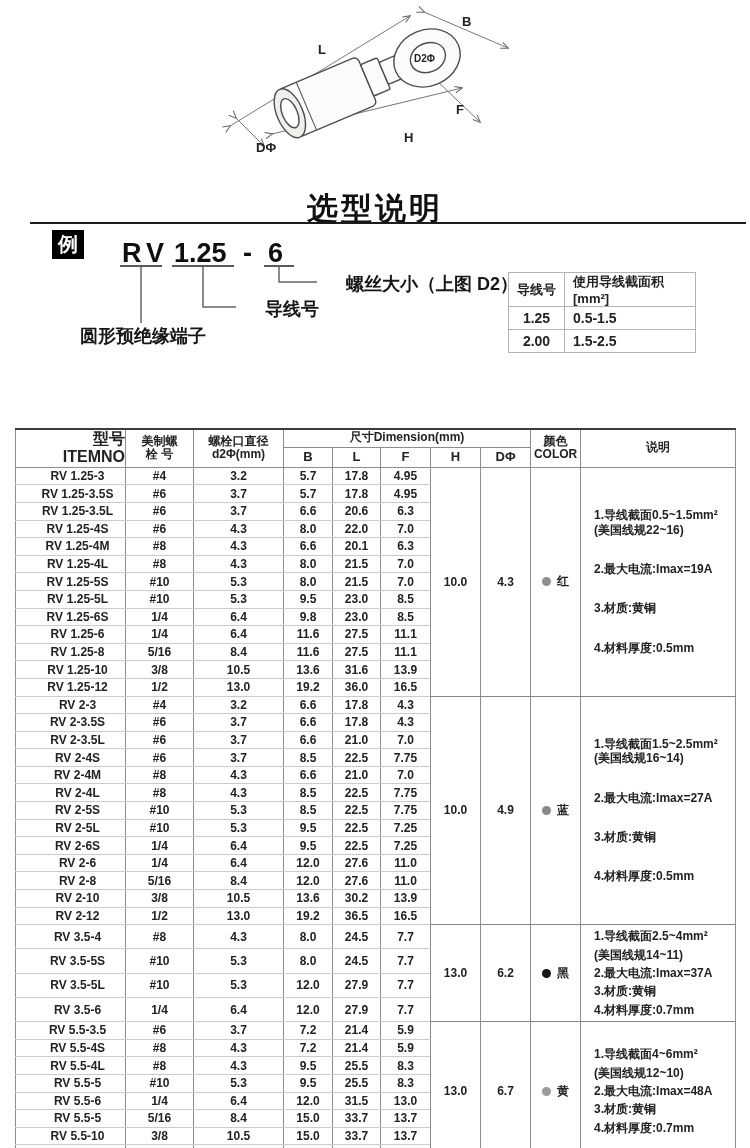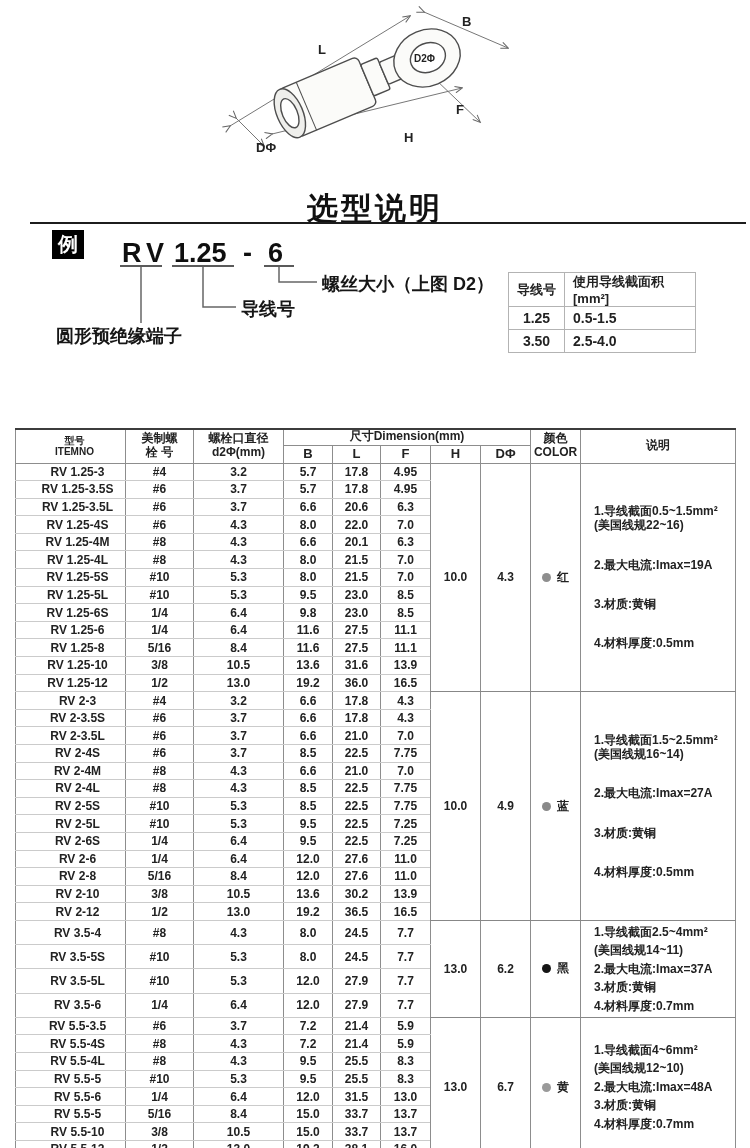--- a/index.html
+++ b/index.html
@@ -22,21 +22,21 @@
   .ex-tag { position:absolute; left:52px; top:4px; width:32px; height:29px; background:#000;
             color:#fff; font-size:20px; font-weight:700; text-align:center; line-height:29px; }
   .ex-code span { position:absolute; top:12px; font-size:27px; font-weight:800; color:#0f0f0f; }
   .ex-rv   { left:122px; letter-spacing:5px; }
   .ex-wire { left:174px; }
   .ex-dash { left:243px; }
   .ex-screw{ left:268px; }
   .ex-underline { position:absolute; top:39px; height:2px; background:#5a5a5a; }
   .u1 { left:120px; width:42px; } .u2 { left:172px; width:62px; } .u3 { left:264px; width:30px; }
   .ex-lines { position:absolute; left:0; top:0; }
-  .ex-callout { position:absolute; font-size:18px; font-weight:700; color:#161616; white-space:nowrap; }
+  .ex-callout { position:absolute; font-size:18px; font-weight:700; color:#161616; white-space:nowrap;margin-left:24px; }
   .co-screw { left:322px; top:46px; }
   .co-wire  { left:241px; top:71px; }
   .co-type  { left:56px;  top:98px; }
 
   
   .wire-table { position:absolute; left:508px; top:272px; border-collapse:collapse;
                 font:700 13px "Liberation Sans", sans-serif; color:#222; }
   .wire-table th, .wire-table td { border:1px solid #b3b3b3; }
   .wire-table th { height:26px; font-size:13px; }
   .wire-table td { height:23px; font-size:14px; }
@@ -44,21 +44,21 @@
   .wt-c2 { width:131px; text-align:left; padding-left:8px; }
 
   
   .mt-wrap { position:absolute; left:15px; top:428px; }
   table.mt { border-collapse:collapse; table-layout:fixed; width:720px;
              font:700 12px "Liberation Sans", sans-serif; color:#222;
              border-top:2px solid #3c3c3c; border-bottom:4px solid #141414; }
   .mt th { border:1px solid #8d8d8d; font-weight:700; white-space:pre-line; line-height:1.15; }
   .mt thead .th-top { height:16px; }
   .mt thead .th-bot th { height:18px; font-size:13px; }
-  .mt th.h-item { text-align:center; padding-left:8px; font-size:10px; }
+  .mt th.h-item { text-align:right; padding-left:8px; font-size:16px; }
   .mt th.h-two { font-size:12px; }
   .mt td { border-left:1px solid #8d8d8d; border-right:1px solid #8d8d8d;
            border-top:1px solid #cbcbcb; border-bottom:1px solid #cbcbcb;
            height:17.6px; text-align:center; font-size:12px; }
   .mt tr.gf td { border-top:1px solid #878787; }
   .mt td.c-item { text-align:center; padding-left:14px; white-space:nowrap; }
   .mt td.c-span { border-top:1px solid #878787; border-bottom:1px solid #878787; }
   .mt td.c-desc { text-align:left; vertical-align:middle; padding-left:13px; }
   .notes .note { white-space:pre-line; line-height:1.2; font-size:12px; }
   .notes-wide .note { margin:25px 0; }
@@ -140,22 +140,22 @@
         <th class="wt-c1">导线号</th>
         <th class="wt-c2">使用导线截面积 [mm²]</th>
       </tr>
     </thead>
     <tbody id="wt-body">
         <tr>
           <td class="wt-c1">1.25</td>
           <td class="wt-c2">0.5-1.5</td>
         </tr>
         <tr>
-          <td class="wt-c1">3.50</td>
-          <td class="wt-c2">2.5-4.0</td>
+          <td class="wt-c1">2.00</td>
+          <td class="wt-c2">1.5-2.5</td>
         </tr>
       </tbody>
   </table>
 
   <div class="mt-wrap">
     <table class="mt" id="mt">
       <colgroup>
         <col style="width:110px">
           <col style="width:68px">
           <col style="width:90px">

